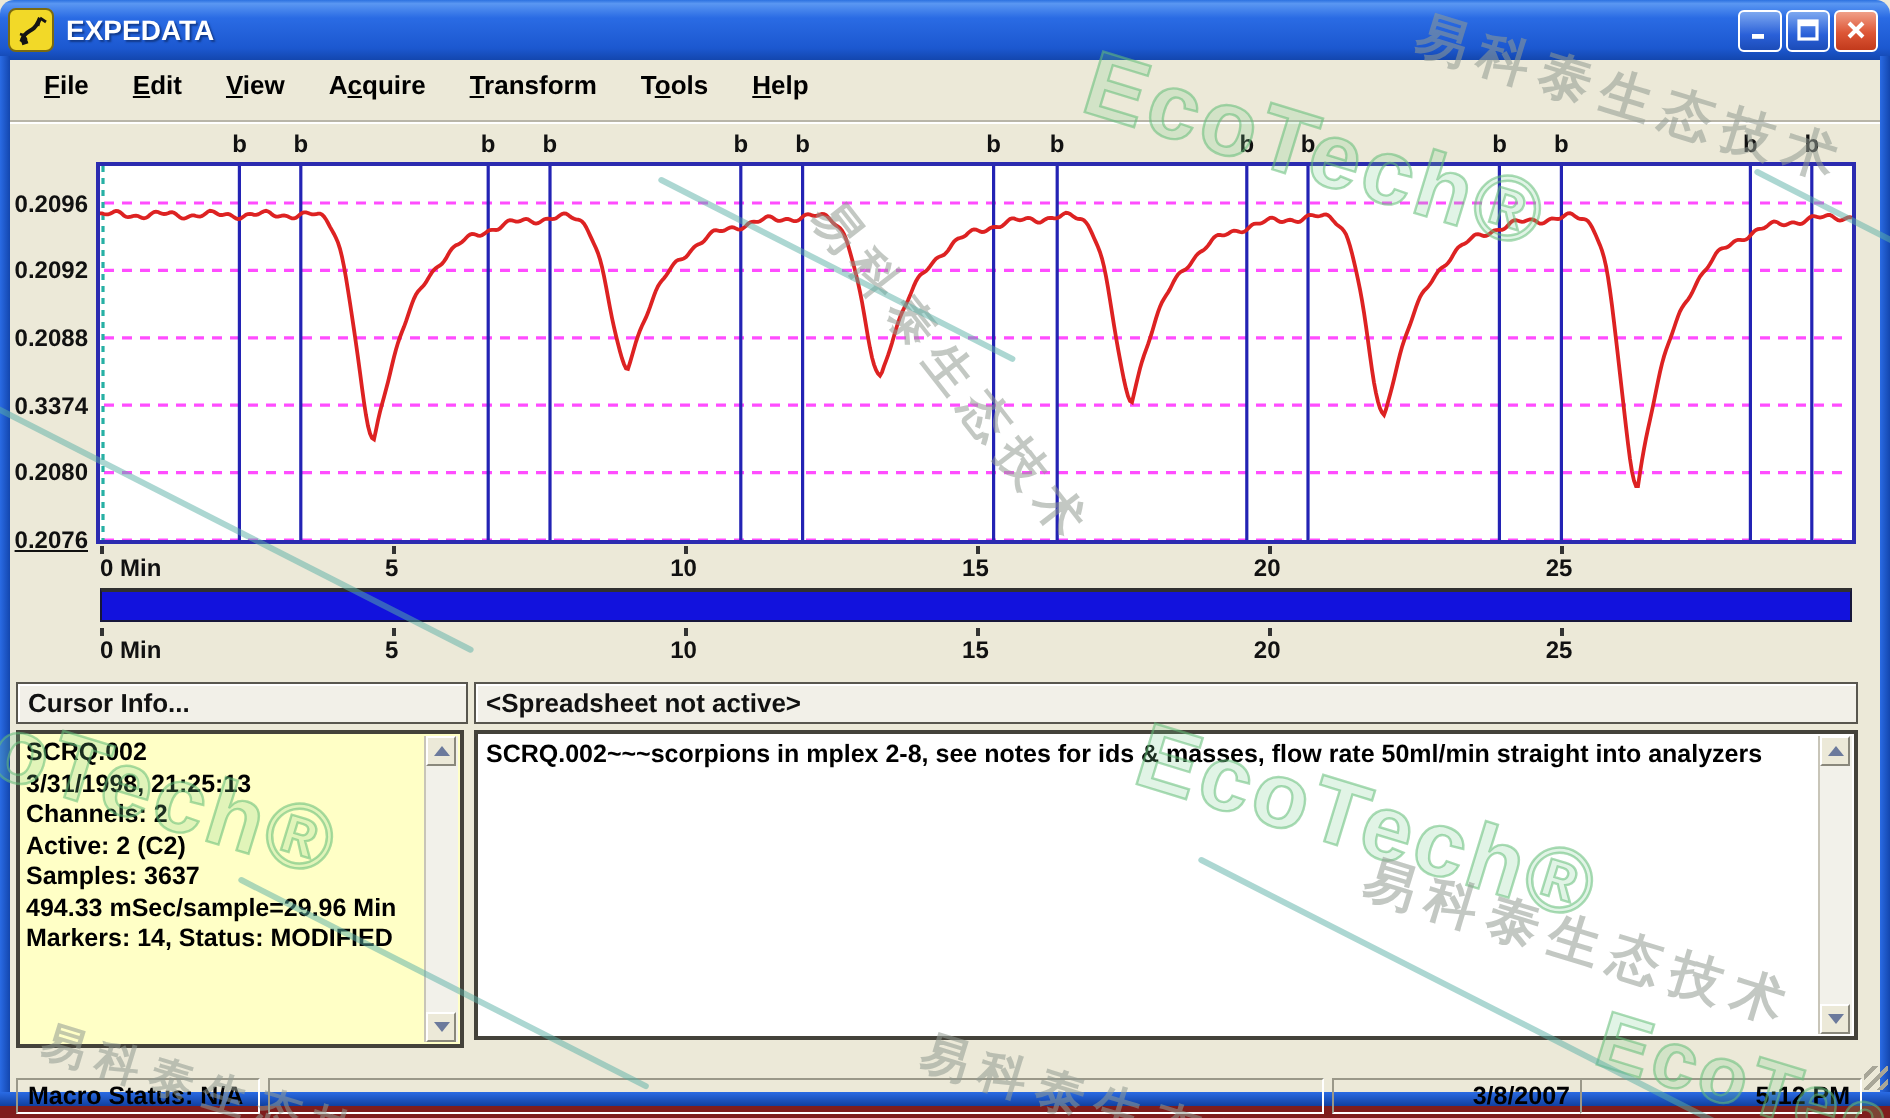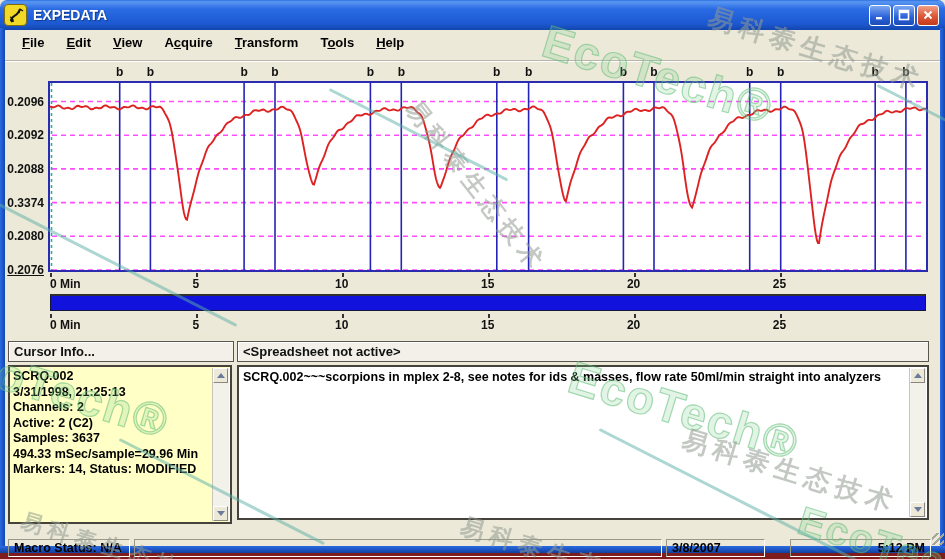--- a/index.html
+++ b/index.html
@@ -44,21 +44,21 @@
   .vscroll{position:absolute;top:1px;right:1px;bottom:1px;width:16px;background:#f2f1ea;border-left:1px solid #c8c5b8;}
   .sbtn{position:absolute;left:0;width:15px;height:15px;background:#ece9d8;border:1px solid;border-color:#ffffff #8a887c #8a887c #ffffff;box-sizing:border-box;display:flex;align-items:center;justify-content:center;}
   .sbtn.up{top:0;} .sbtn.down{bottom:0;}
   .tri-up{width:0;height:0;border-left:4px solid transparent;border-right:4px solid transparent;border-bottom:5px solid #6c7a9c;}
   .tri-down{width:0;height:0;border-left:4px solid transparent;border-right:4px solid transparent;border-top:5px solid #6c7a9c;}
   
   .statusbar{position:absolute;left:0;top:527px;width:945px;height:19px;}
   .status-cell{position:absolute;top:12px;height:18px;border:1px solid;border-color:#9a9889 #ffffff #ffffff #9a9889;box-sizing:border-box;font-size:12.5px;font-weight:bold;color:#000;padding:1px 5px 0 5px;white-space:nowrap;}
   #status-macro{left:8px;width:122px;}
   #status-spacer{left:134px;width:528px;}
-  #status-date{left:666px;width:99px;}
+  #status-date{left:666px;width:125px;text-align:right;}
   #status-time{left:790px;width:141px;text-align:right;}
   .resize-grip{position:absolute;left:932px;top:533px;width:12px;height:12px;
      background:repeating-linear-gradient(135deg,transparent 0 3px,#aaa8998 3px 4px);
      background:repeating-linear-gradient(135deg,transparent 0 3px,#a8a698 3px 5px);}
   
   .wm{position:absolute;left:0;top:0;width:945px;height:559px;pointer-events:none;z-index:50;}
   .wm-brand{position:absolute;font-size:46px;font-weight:bold;color:rgba(120,205,140,0.22);
      -webkit-text-stroke:1.2px rgba(100,190,120,0.55);letter-spacing:2px;transform-origin:0 0;}
   .wm-cjk{position:absolute;font-weight:bold;color:rgba(145,155,145,0.55);letter-spacing:6px;transform-origin:0 0;}
   .wm-line{position:absolute;height:3px;background:rgba(90,175,165,0.5);transform-origin:0 0;border-radius:2px;}

